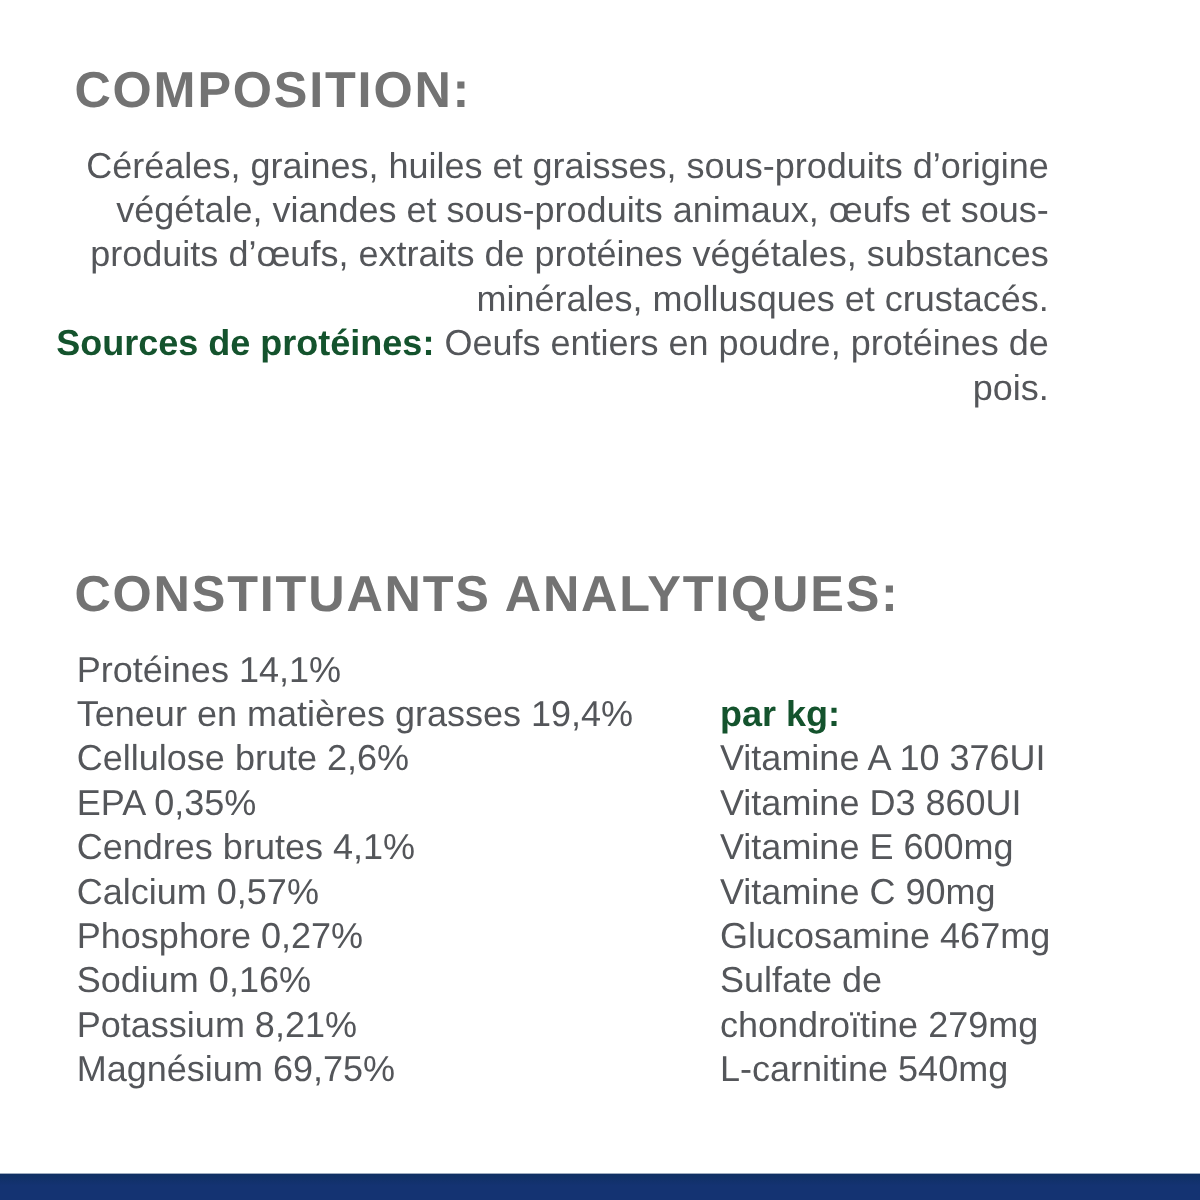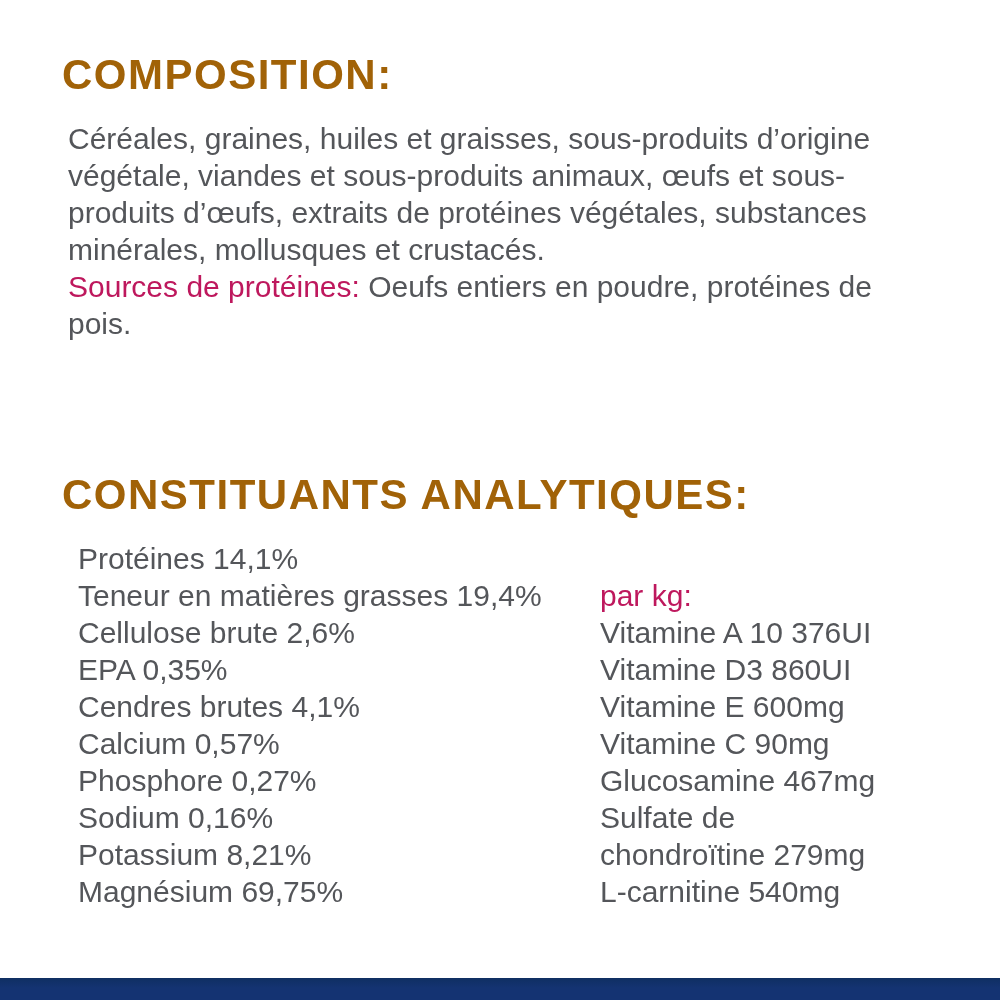--- a/index.html
+++ b/index.html
@@ -12,47 +12,48 @@
     overflow: hidden;
   }
   .page { position: absolute; inset: 0; background: #ffffff; }
 
   .heading {
     position: absolute;
     left: 62px;
     font-size: 42px;
     font-weight: 700;
     letter-spacing: 1.5px;
-    color: #a16207;
+    color: #737373;
     white-space: nowrap;
   }
   #composition-heading { top: 51px; }
   #analytics-heading  { top: 471px; }
 
   .bodytext {
     color: #54565a;
     font-size: 30px;
     line-height: 37px;
   }
 
   #composition-body {
     position: absolute;
-    left: 68px;
+    left: 44px;
     top: 120px;
     width: 830px;
+    text-align: right;
   }
 
   .label-bold {
-    color: #be185d;
-    font-weight: 400;
+    color: #14532d;
+    font-weight: 700;
   }
 
   #analytics-left {
     position: absolute;
-    left: 78px;
+    left: 64px;
     top: 540px;
     width: 540px;
   }
   #analytics-right {
     position: absolute;
     left: 600px;
     top: 577px;
     width: 390px;
   }
   .line { white-space: pre-line; }

